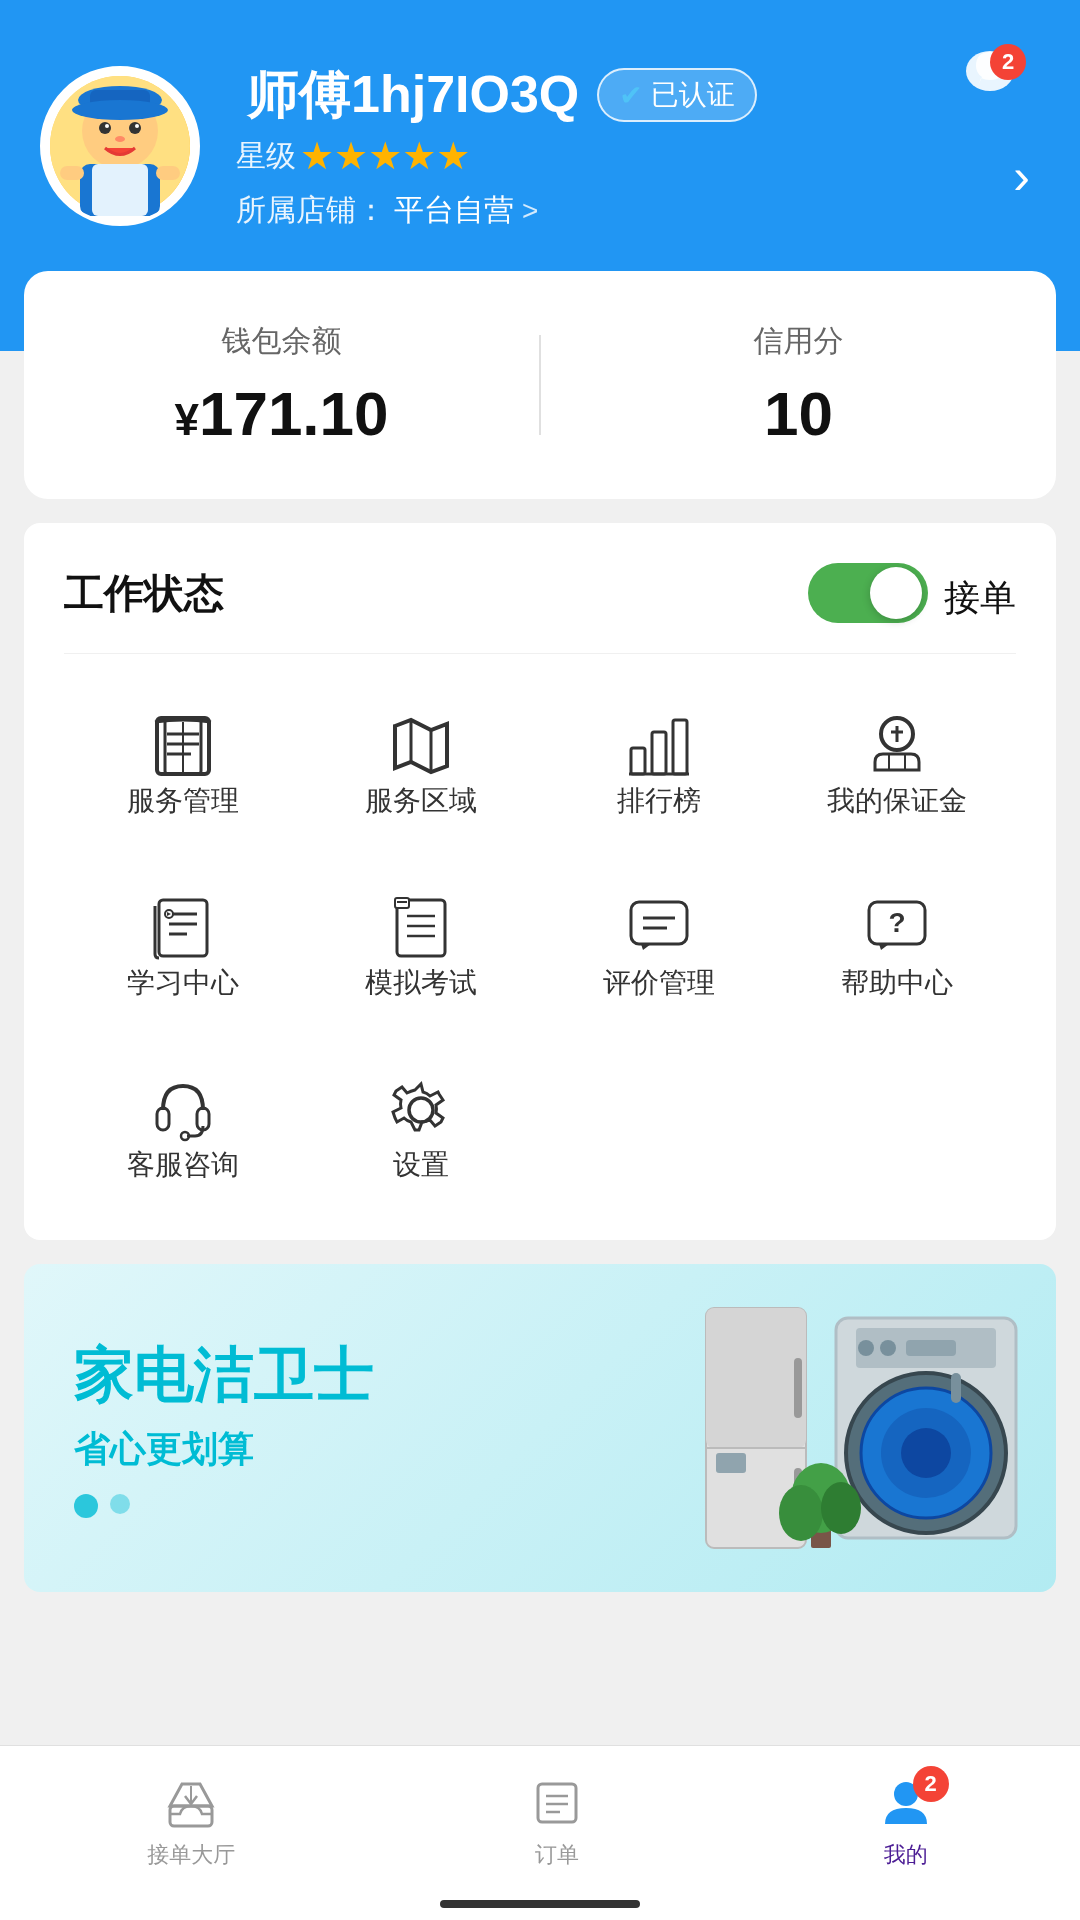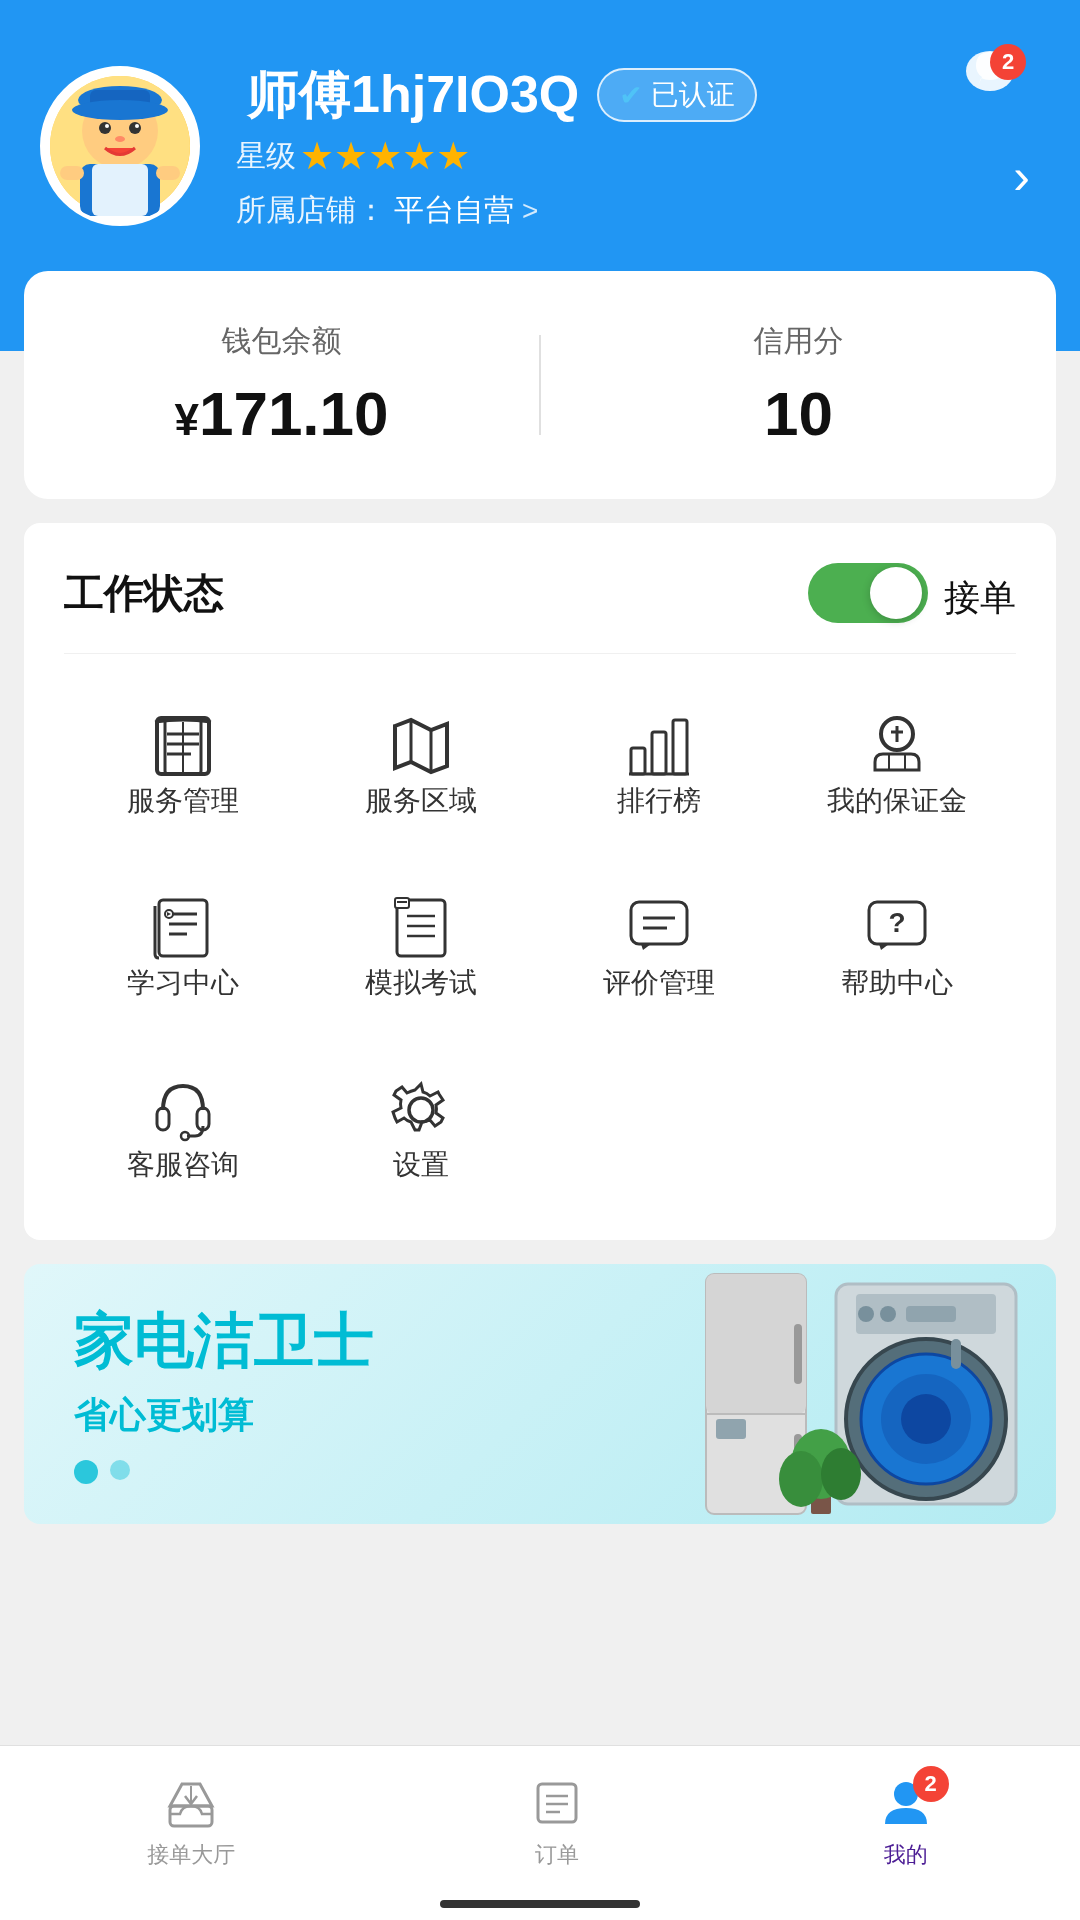--- a/index.html
+++ b/index.html
@@ -252,21 +252,21 @@
       color: #333;
       text-align: center;
     }
 
     
     .banner {
       margin: 24px 24px 0 24px;
       border-radius: 16px;
       overflow: hidden;
       background: linear-gradient(135deg, #E0F7FA, #B2EBF2);
-      height: 260px;
+      height: 328px;
       position: relative;
       display: flex;
       align-items: center;
     }
     .banner-text-area {
       padding: 40px 50px;
       flex: 1;
     }
     .banner-title {
       font-size: 60px;

